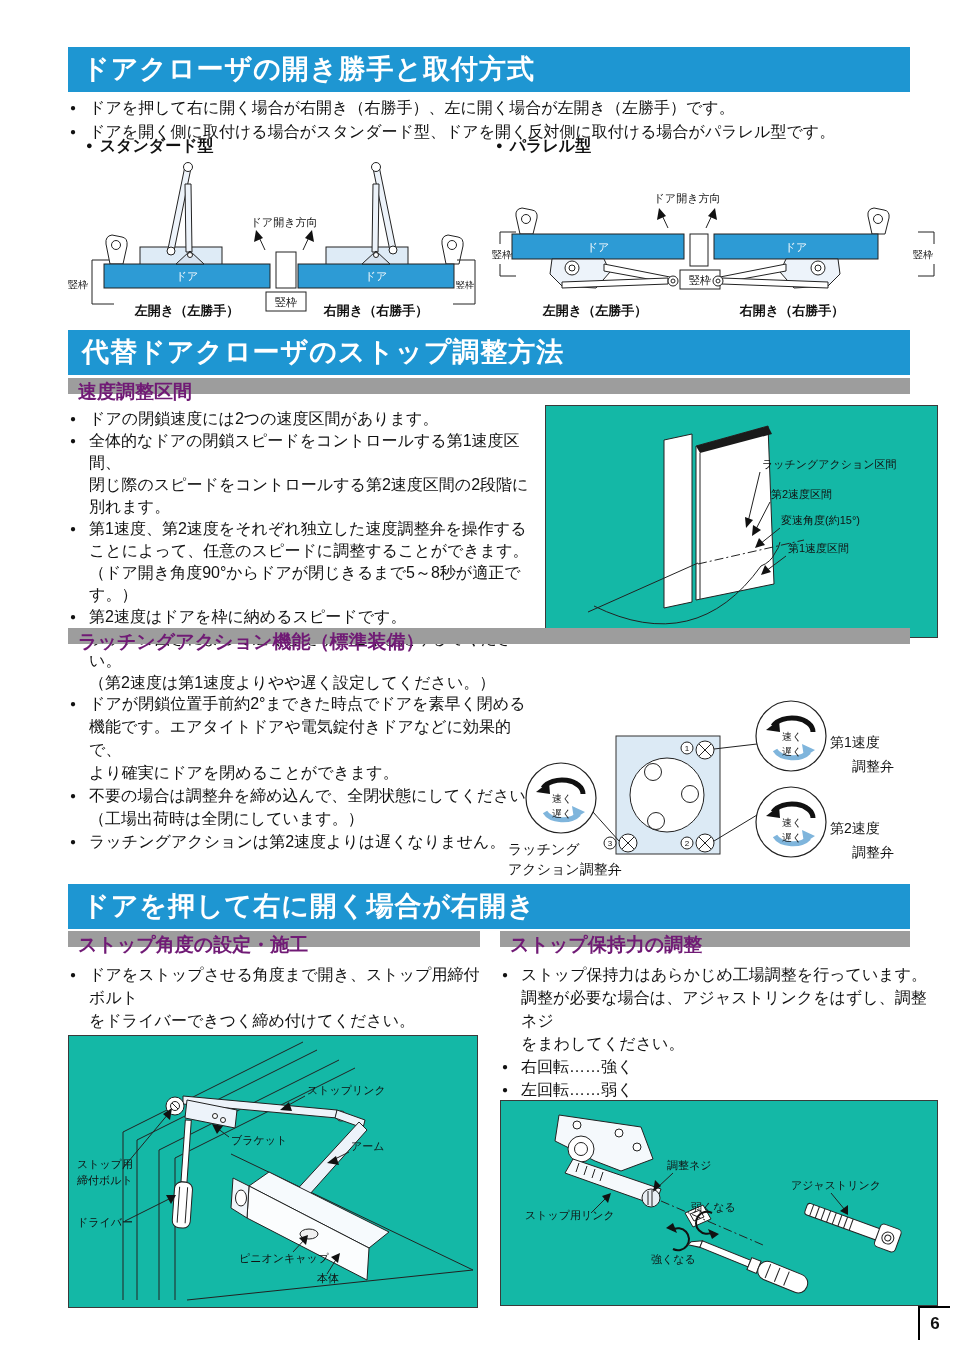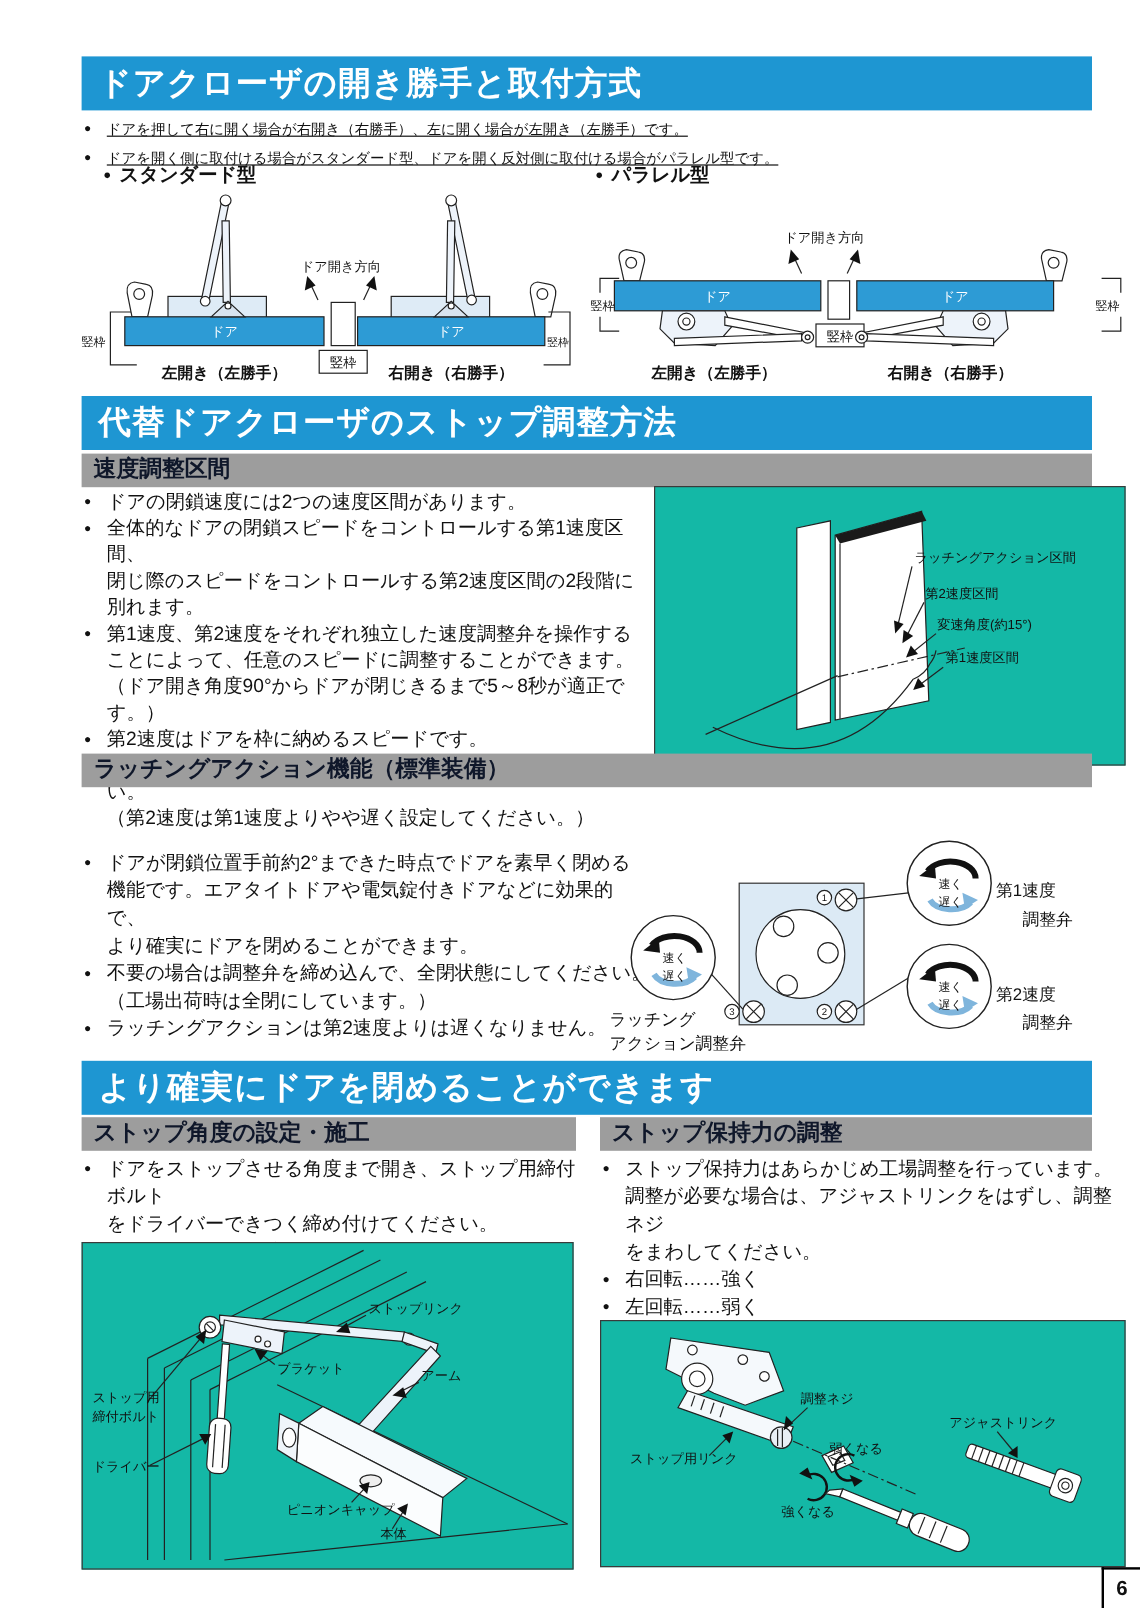--- a/index.html
+++ b/index.html
@@ -2,26 +2,26 @@
 <html lang="ja"><head>
 <meta charset="utf-8">
 <style>
   html,body{margin:0;padding:0;background:#fff;}
   #page{position:relative;width:954px;height:1350px;background:#fff;overflow:hidden;
         font-family:"Liberation Sans","DejaVu Sans",sans-serif;color:#111;}
   .abs{position:absolute;}
   .cyanbar{position:absolute;left:68px;width:842px;height:45px;background:#1E96D2;
            color:#fff;font-size:27px;font-weight:bold;line-height:45px;padding-left:14px;
            letter-spacing:1px;box-sizing:border-box;}
-  .graybar{position:absolute;height:28px;background:#9D9D9D;color:#0f172a;font-size:19px;
+  .graybar{position:absolute;height:16px;background:#9D9D9D;color:#701a75;font-size:19px;
            font-weight:bold;line-height:28px;padding-left:10px;box-sizing:border-box;}
   ul.bullets{margin:0;padding:0;list-style:none;position:absolute;}
   ul.bullets li{position:relative;padding-left:19px;white-space:pre-line;}
   ul.bullets li::before{content:"●";position:absolute;left:0;top:0;font-size:10px;}
-  .b-top{font-size:12px;line-height:24px;text-decoration:underline;}
+  .b-top{font-size:16px;line-height:24px;}
   .b-std{font-size:16px;line-height:22px;}
   .b-med{font-size:16px;line-height:23px;}
   .fig-heading{position:absolute;font-size:16px;font-weight:bold;}
   .fig-heading::before{content:"●";font-size:11px;margin-right:7px;vertical-align:2px;}
   .panel{position:absolute;background:#14b8a6;border:1px solid #3a3a3a;box-sizing:border-box;}
   svg{display:block;}
   svg text{font-family:"Liberation Sans","DejaVu Sans",sans-serif;fill:#111;}
   .wt{fill:#fff;}
   .lbl11{font-size:11px;}
   .lbl10{font-size:10px;}
@@ -215,21 +215,21 @@
       <text x="216" y="62" class="lbl11">ラッチングアクション区間</text>
       <text x="225" y="92" class="lbl11">第2速度区間</text>
       <text x="235" y="118" class="lbl11">変速角度(約15°)</text>
       <text x="242" y="146" class="lbl11">第1速度区間</text>
     </svg>
   </div>
 
   <div class="graybar" style="left:68px;top:628px;width:842px;">
     <span>ラッチングアクション機能（標準装備）</span>
   </div>
-  <ul class="bullets b-med" style="left:70px;top:708px;width:472px;">
+  <ul class="bullets b-med" style="left:70px;top:692px;width:472px;">
     <li>ドアが閉鎖位置手前約2°まできた時点でドアを素早く閉める
 機能です。エアタイトドアや電気錠付きドアなどに効果的で、
 より確実にドアを閉めることができます。</li>
     <li>不要の場合は調整弁を締め込んで、全閉状態にしてください。
 （工場出荷時は全閉にしています。）</li>
     <li>ラッチングアクションは第2速度よりは遅くなりません。</li>
   </ul>
 
   <svg class="abs" style="left:500px;top:698px;" width="440" height="182" viewBox="0 0 440 182">
     <g>
@@ -295,21 +295,21 @@
     </g>
     <text x="330" y="49" class="lbl14">第1速度</text>
     <text x="352" y="73" class="lbl14">調整弁</text>
     <text x="330" y="135" class="lbl14">第2速度</text>
     <text x="352" y="159" class="lbl14">調整弁</text>
     <text x="8" y="156" class="lbl14">ラッチング</text>
     <text x="8" y="176" class="lbl14">アクション調整弁</text>
   </svg>
 
   <div class="cyanbar" style="top:884px;">
-    <span>より確実にドアを閉めることができます</span>
+    <span>ドアを押して右に開く場合が右開き</span>
   </div>
   <div class="graybar" style="left:68px;top:931px;width:412px;">
     <span>ストップ角度の設定・施工</span>
   </div>
   <div class="graybar" style="left:500px;top:931px;width:410px;">
     <span>ストップ保持力の調整</span>
   </div>
 
   <ul class="bullets b-med" style="left:502px;top:963px;width:432px;">
     <li>ストップ保持力はあらかじめ工場調整を行っています。

